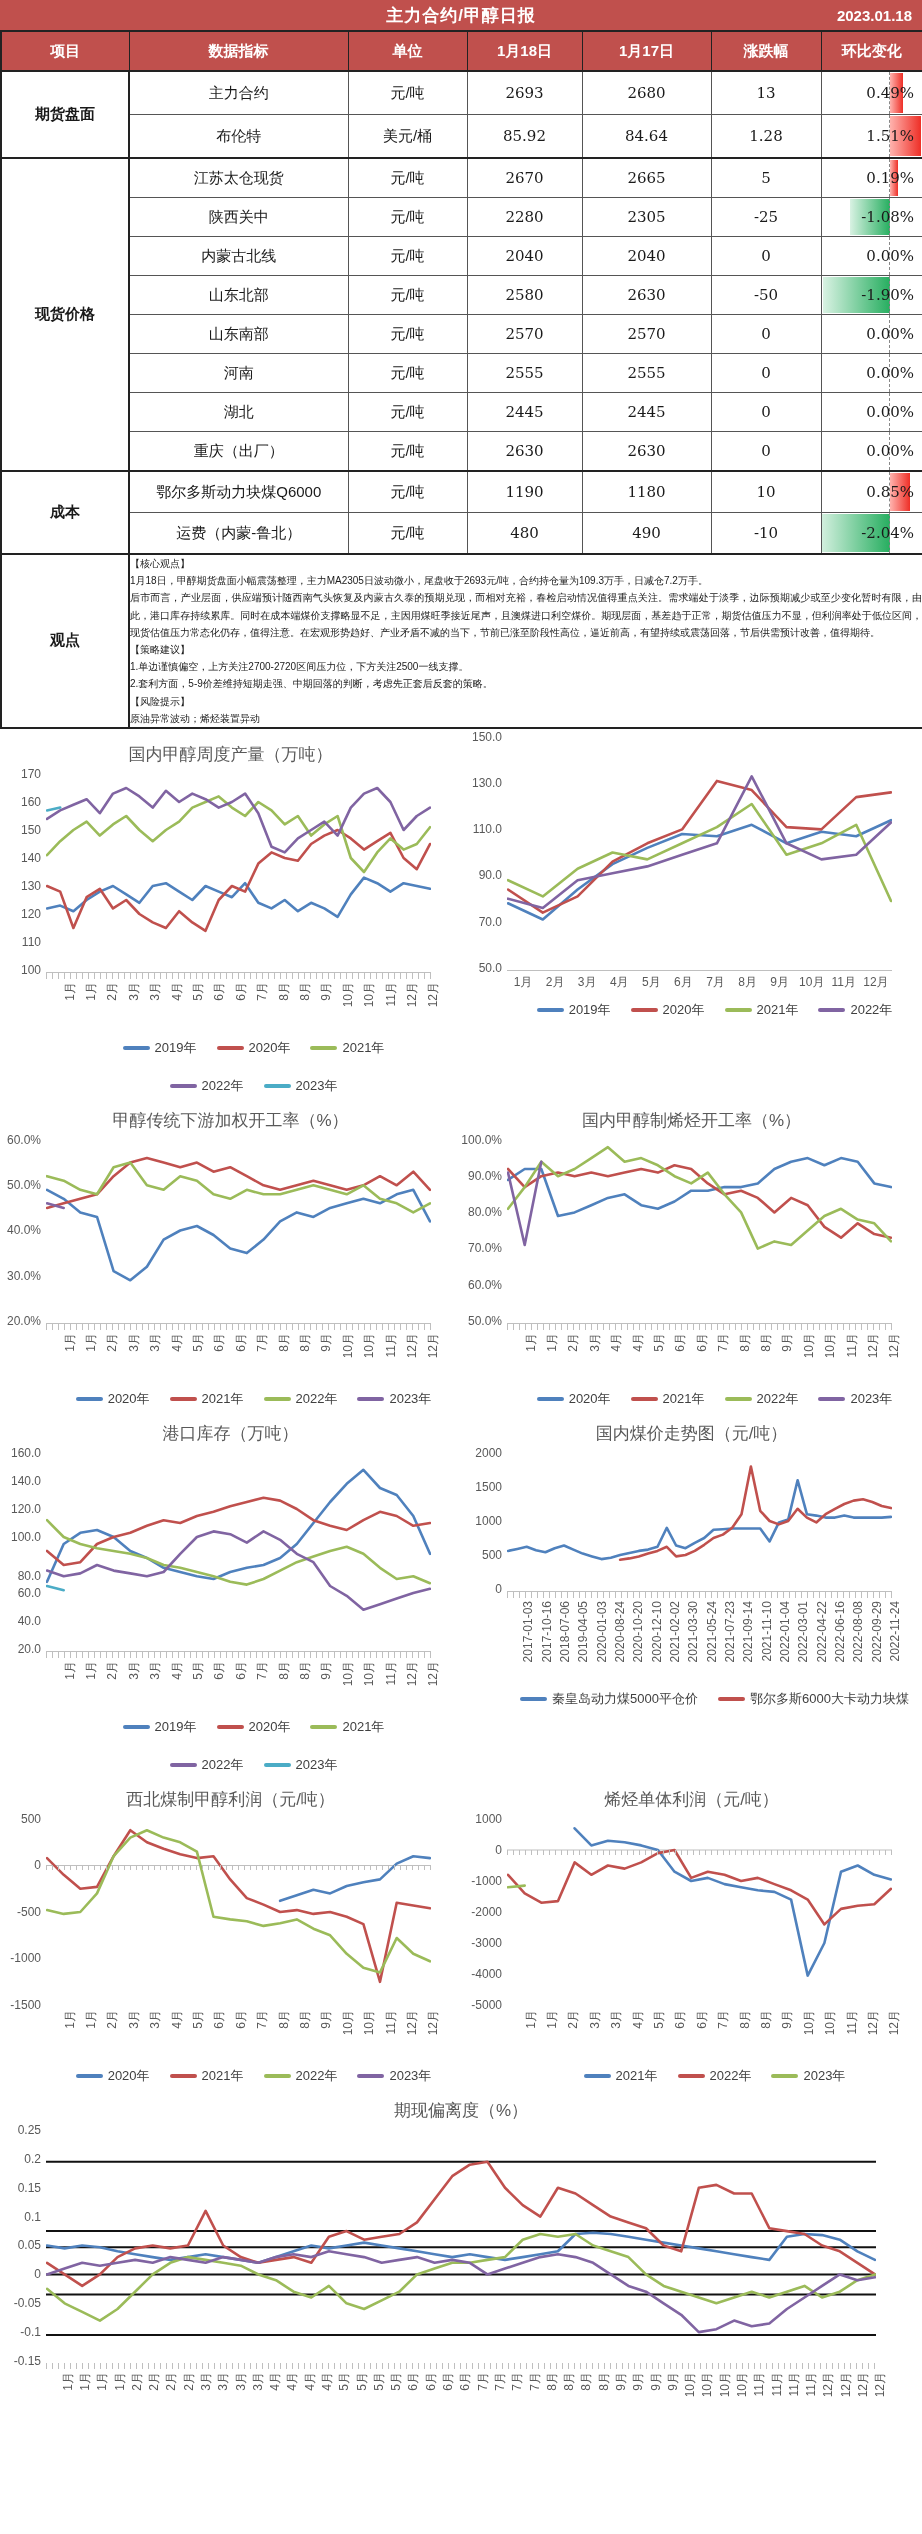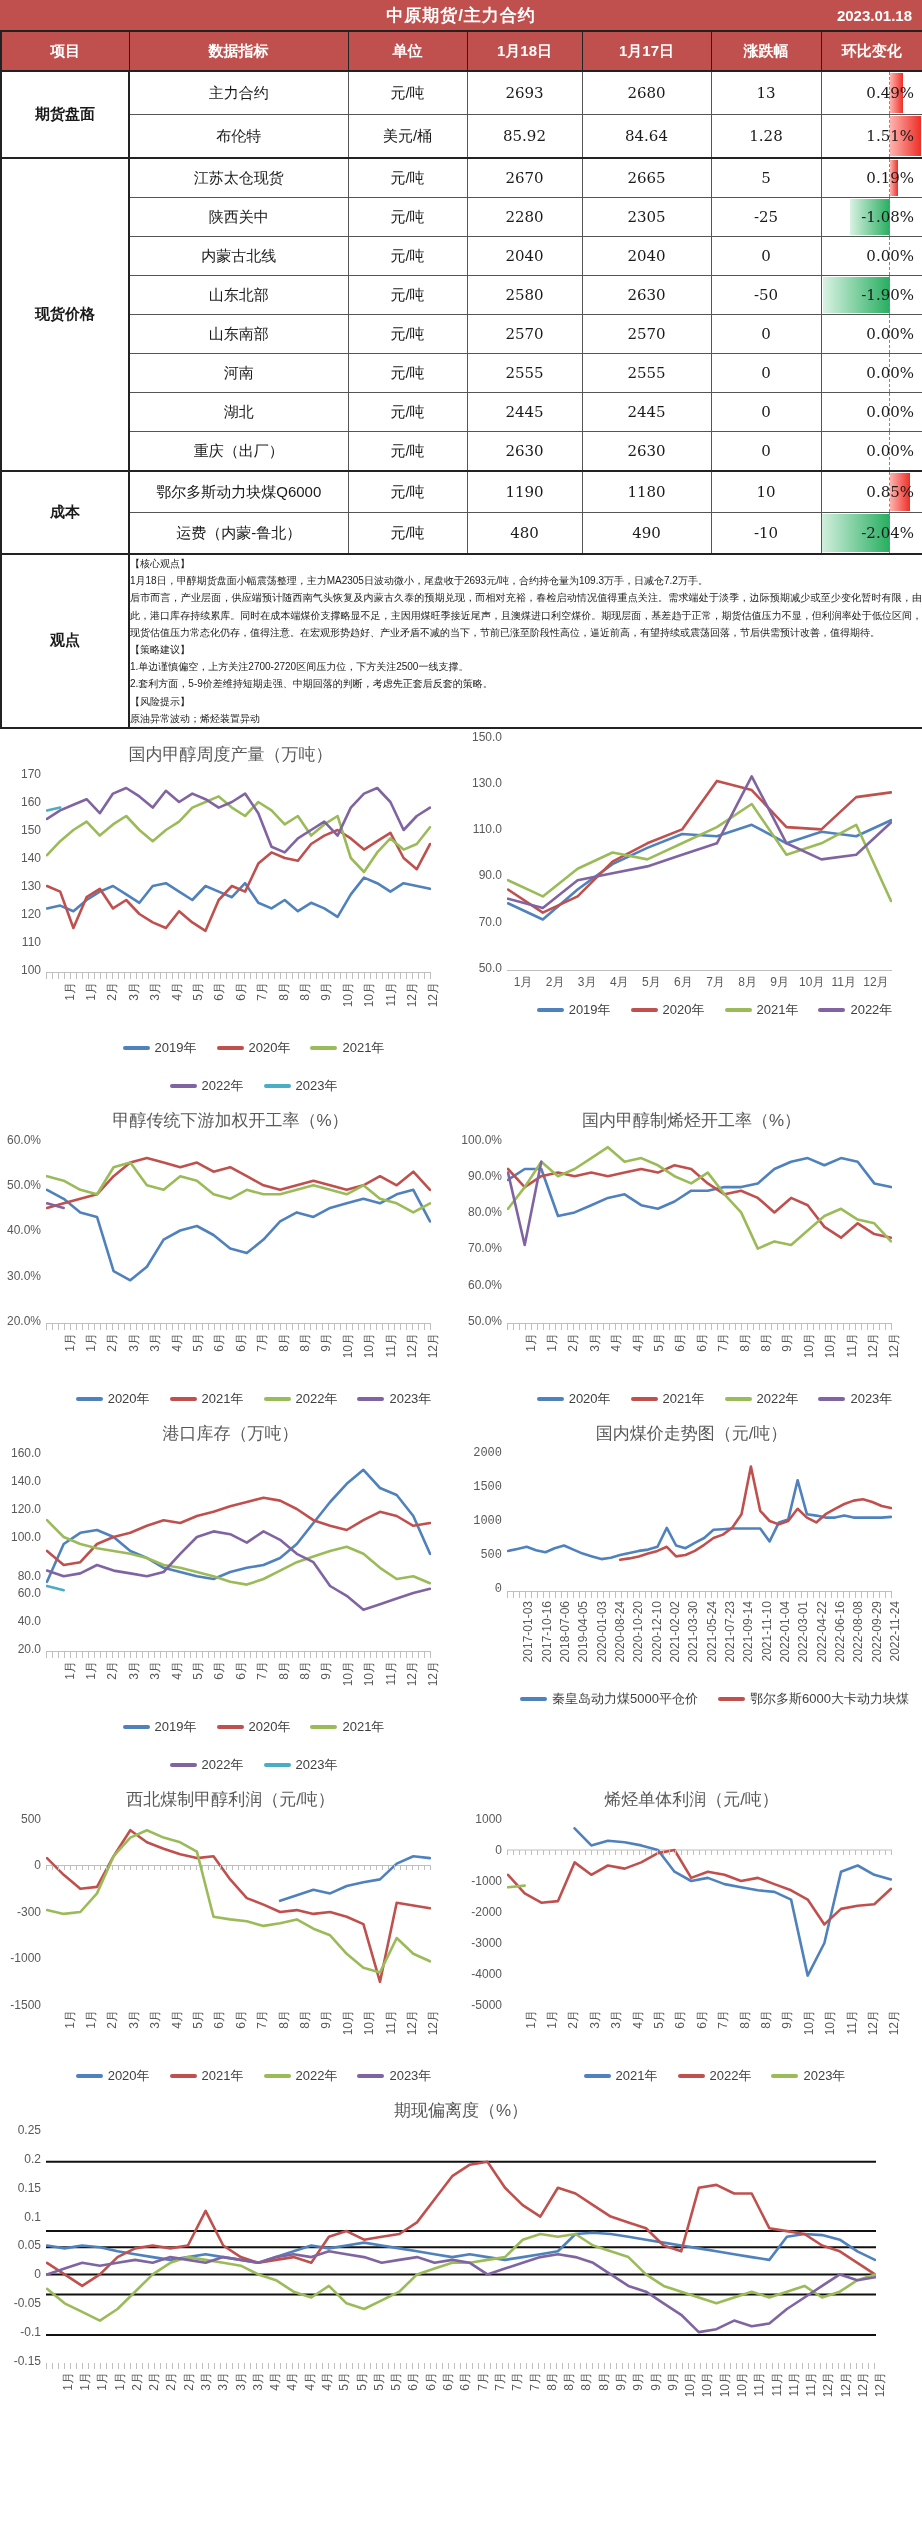--- a/index.html
+++ b/index.html
@@ -41,21 +41,21 @@
   .xlabels-flat span{flex:1;text-align:center;font-size:12px;color:#595959;padding-top:3px;}
   .legend{display:flex;flex-wrap:wrap;justify-content:center;column-gap:16px;row-gap:2px;margin:8px auto 6px auto;gap:20px;}
   .legend-item{display:inline-flex;align-items:center;gap:5px;}
   .legend-swatch{width:27px;height:4px;border-radius:2px;flex:none;}
   .legend-label{font-size:13px;color:#404040;}
 </style>
 </head>
 <body>
 
 <div class="topbar">
-  <div class="ttl">中原期货/主力合约</div>
+  <div class="ttl">主力合约/甲醇日报</div>
   <div class="dt">2023.01.18</div>
 </div>
 
 <table class="main">
   <colgroup>
     <col style="width:128px">
       <col style="width:219px">
       <col style="width:119px">
     <col style="width:115px">
       <col style="width:129px">
@@ -539,21 +539,21 @@
                 <span class="legend-swatch" style="background: rgb(75, 172, 198);"></span>
                 <span class="legend-label">2023年</span>
               </span>
             </div>
           </div>
         </div>
       </div>
       <div class="chart-cell">
         <div class="chart-title">国内煤价走势图（元/吨）</div>
         <div class="chart-body">
-          <div class="yaxis" style="height: 140px; font-family: Liberation Mono, monospace;">
+          <div class="yaxis" style="height: 140px;">
             <span style="top: -5px;">2000</span>
             <span style="top: 29px;">1500</span>
             <span style="top: 63px;">1000</span>
             <span style="top: 97px;">500</span>
             <span style="top: 131px;">0</span>
           </div>
           <div class="rightcol">
             <div class="plotwrap axisb" style="width: 385px; height: 140px;"><svg width="385" height="140">
                 <path d="M1.0 99.9 L10.3 97.9 L19.7 95.8 L29.0 99.2 L38.4 101.3 L47.7 97.2 L57.0 94.5 L66.4 98.6 L75.7 102.6 L85.1 105.4 L94.4 108.1 L103.8 106.7 L113.1 104.0 L122.4 102.0 L131.8 99.9 L141.1 98.6 L150.5 95.8 L159.8 76.8 L169.1 94.5 L178.5 97.2 L187.8 91.8 L197.2 87.0 L206.5 78.8 L215.9 78.2 L225.2 77.5 L234.5 77.5 L243.9 77.5 L253.2 77.5 L262.6 90.4 L271.9 71.4 L281.2 68.6 L290.6 29.2 L299.9 63.2 L309.3 64.6 L318.6 66.6 L328.0 66.6 L337.3 64.6 L346.6 66.6 L356.0 66.6 L365.3 66.6 L374.7 66.6 L384.0 65.9 " fill="none" stroke="#4F81BD" stroke-width="2.6" stroke-linejoin="round" stroke-linecap="round"></path>
                 <path d="M113.1 108.8 L122.4 107.4 L131.8 105.4 L141.1 102.6 L150.5 99.9 L159.8 95.8 L169.1 105.4 L178.5 104.0 L187.8 99.9 L197.2 93.8 L206.5 87.0 L215.9 83.6 L225.2 76.8 L234.5 63.2 L243.9 15.6 L253.2 59.8 L262.6 70.0 L271.9 73.4 L281.2 70.0 L290.6 57.8 L299.9 66.6 L309.3 71.4 L318.6 63.2 L328.0 57.8 L337.3 53.0 L346.6 49.6 L356.0 48.2 L365.3 51.0 L374.7 55.0 L384.0 57.1 " fill="none" stroke="#C0504D" stroke-width="2.6" stroke-linejoin="round" stroke-linecap="round"></path>
@@ -596,21 +596,21 @@
         </div>
       </div>
     </div>
     <div class="chart-row">
       <div class="chart-cell">
         <div class="chart-title">西北煤制甲醇利润（元/吨）</div>
         <div class="chart-body">
           <div class="yaxis" style="height: 190px;">
             <span style="top: -5px;">500</span>
             <span style="top: 41.5px;">0</span>
-            <span style="top: 88px;">-300</span>
+            <span style="top: 88px;">-500</span>
             <span style="top: 134.5px;">-1000</span>
             <span style="top: 181px;">-1500</span>
           </div>
           <div class="rightcol">
             <div class="plotwrap" style="width: 385px; height: 190px;"><svg width="385" height="190">
                 <line x1="0" x2="385" y1="48.5" y2="48.5" stroke="#bfbfbf" stroke-width="1"></line>
                 <path d="M234.1 83.8 L250.8 78.3 L267.4 72.7 L284.1 76.4 L300.7 69.0 L317.4 65.2 L334.0 62.4 L350.7 46.6 L367.3 39.2 L384.0 41.1 " fill="none" stroke="#4F81BD" stroke-width="2.6" stroke-linejoin="round" stroke-linecap="round"></path>
                 <path d="M1.0 41.1 L17.7 57.8 L34.3 71.8 L51.0 69.9 L67.6 39.2 L84.3 13.2 L100.9 25.3 L117.6 31.8 L134.2 37.3 L150.9 41.1 L167.5 39.2 L184.2 62.4 L200.8 81.1 L217.5 87.6 L234.1 95.0 L250.8 93.1 L267.4 96.9 L284.1 95.0 L300.7 99.7 L317.4 107.1 L334.0 164.8 L350.7 85.7 L367.3 88.5 L384.0 91.3 " fill="none" stroke="#C0504D" stroke-width="2.6" stroke-linejoin="round" stroke-linecap="round"></path>
                 <path d="M1.0 93.1 L17.7 96.9 L34.3 95.0 L51.0 76.4 L67.6 39.2 L84.3 20.6 L100.9 13.2 L117.6 20.6 L134.2 25.3 L150.9 34.6 L167.5 99.7 L184.2 102.4 L200.8 104.3 L217.5 108.9 L234.1 106.2 L250.8 102.4 L267.4 111.7 L284.1 118.3 L300.7 136.8 L317.4 150.8 L334.0 155.4 L350.7 121.0 L367.3 136.8 L384.0 144.3 " fill="none" stroke="#9BBB59" stroke-width="2.6" stroke-linejoin="round" stroke-linecap="round"></path>
               </svg><div class="comb0" style="top: 48.5px;"></div></div>

